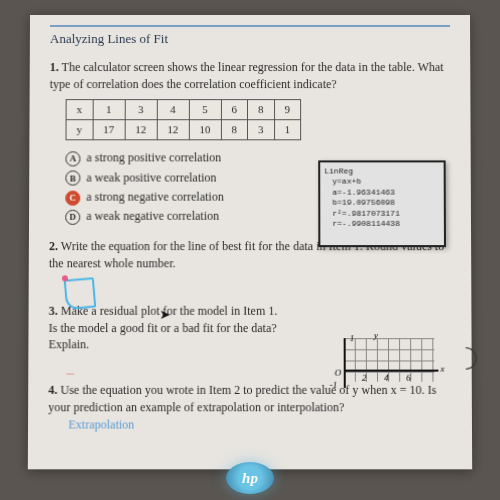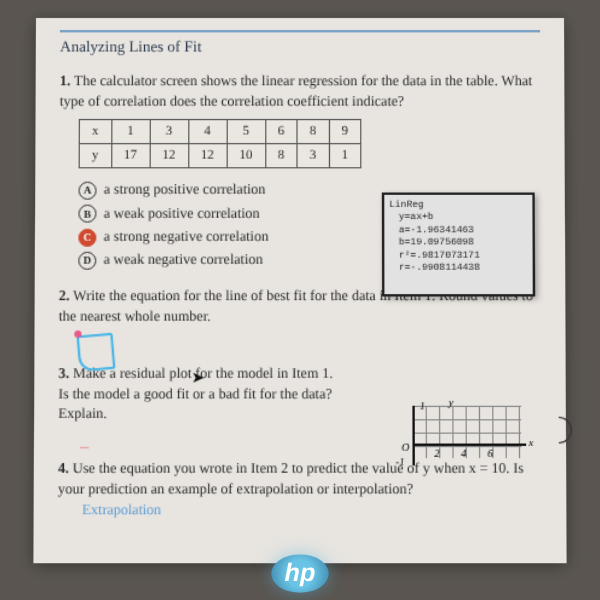--- a/index.html
+++ b/index.html
@@ -18,21 +18,21 @@
 .ans-line{position:absolute;width:26px;height:26px;border:2px solid #4bb6e8;border-radius:2px 2px 2px 12px;transform:rotate(-5deg)}
 .ans-dot{position:absolute;width:6px;height:6px;background:#e85a8c;border-radius:50%;left:-3px;top:-3px}
 .cursor{position:absolute;left:130px;top:290px;font-size:13px;color:#111}
 .plot{position:absolute;right:25px;top:318px;width:120px;height:60px;font-size:8px}
 .plot-grid{position:relative;width:100%;height:100%}
 .plot-grid::before{content:"";position:absolute;left:18px;top:3px;right:12px;bottom:14px;background-image:linear-gradient(to right,#888 1px,transparent 1px),linear-gradient(to bottom,#888 1px,transparent 1px);background-size:11px 11px}
 .plot-ax-x{position:absolute;left:18px;right:8px;top:34px;height:1.5px;background:#111}
 .plot-ax-y{position:absolute;left:18px;top:3px;bottom:8px;width:1.5px;background:#111}
 .plot-lbl{position:absolute;font-size:9px;font-style:italic}
 .penmark{position:absolute;left:38px;top:345px;color:#d88;font-size:15px}
-.dock{position:absolute;bottom:6px;left:50%;transform:translateX(-50%);width:48px;height:32px;border-radius:50%;background:radial-gradient(circle,#68c3e4 40%,#3a7fa5 100%);display:flex;align-items:center;justify-content:center;color:#fff;font-family:Liberation Sans, sans-serif;font-style:italic;font-weight:bold;font-size:21px;box-shadow:0 0 14px rgba(90,180,220,.5)}
+.dock{position:absolute;bottom:6px;left:50%;transform:translateX(-50%);width:48px;height:32px;border-radius:50%;background:radial-gradient(circle,#68c3e4 40%,#3a7fa5 100%);display:flex;align-items:center;justify-content:center;color:#fff;font-family:Liberation Serif, serif;font-style:italic;font-weight:bold;font-size:15px;box-shadow:0 0 14px rgba(90,180,220,.5)}
 .extra{color:#5a9bd4;font-size:12px;margin-left:20px}
 .curve{position:absolute;right:-5px;top:330px;width:10px;height:20px;border:1px solid #333;border-left:none;border-radius:0 20px 20px 0}
 </style>
 </head>
 <body>
 
 <div class="sheet">
   <div class="hdr">Analyzing Lines of Fit</div>
 
   <div class="q">

